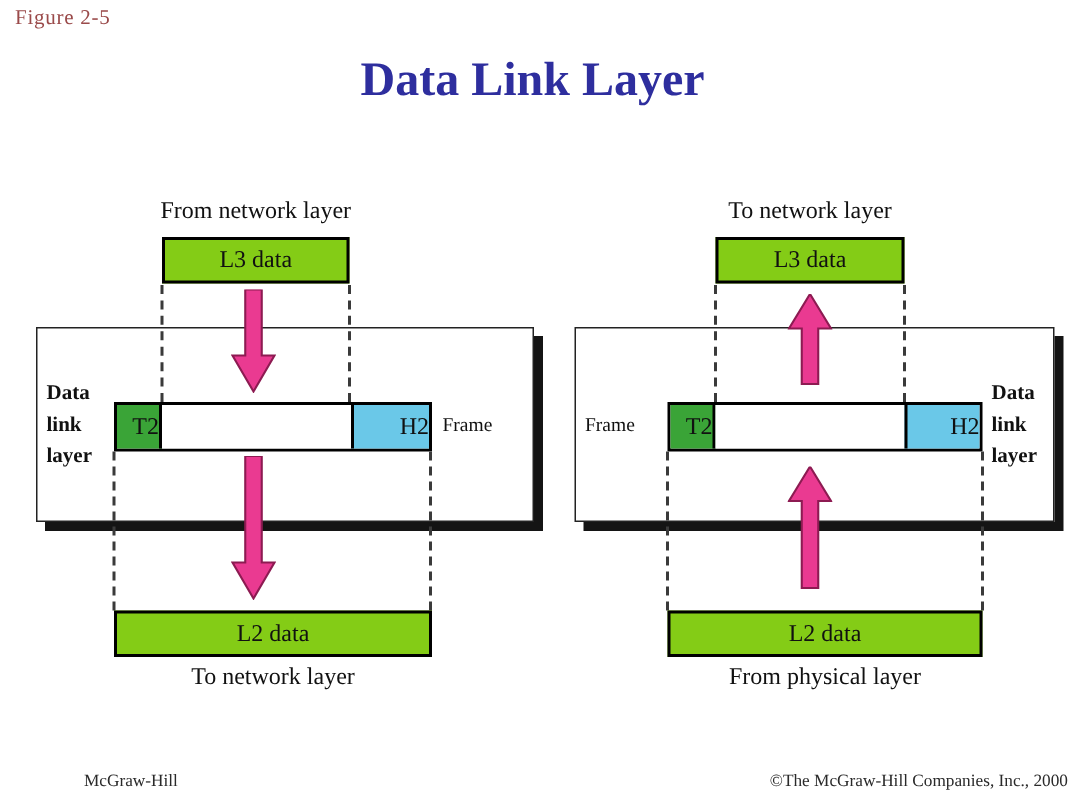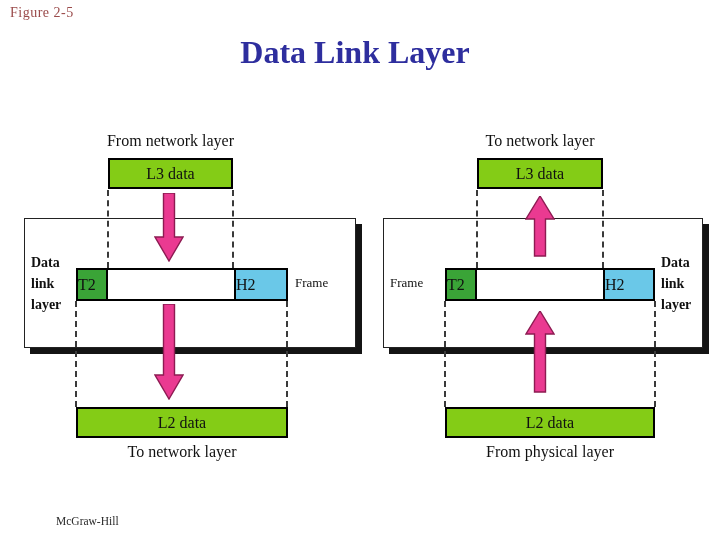--- a/index.html
+++ b/index.html
@@ -12,21 +12,21 @@
 
   .figure-label{left:10px;top:5px;font-size:14px;letter-spacing:.5px;color:var(--figure-red);}
   .slide-title{left:0;top:34px;width:710px;text-align:center;font-size:32px;font-weight:bold;color:var(--title-blue);}
 
   .flow-label{font-size:16px;text-align:center;}
   .data-box{border:2px solid #000;background:#84cc16;display:flex;align-items:center;justify-content:center;font-size:16px;}
   .big-box{border:1.5px solid #222;background:#fff;box-shadow:6px 6px 0 0 #141414;}
   .dash{width:0;border-left:2px dashed #3a3a3a;}
 
   .frame-bar{display:flex;border:2px solid #000;background:#fff;}
-  .cell{display:flex;align-items:center;justify-content:flex-start;font-size:16px;}
+  .cell{display:flex;align-items:center;justify-content:flex-end;font-size:16px;}
   .cell-t2{width:30px;background:var(--t2-green);border-right:2px solid #000;}
   .cell-mid{flex:1;background:#fff;}
   .cell-h2{width:52px;background:var(--h2-cyan);border-left:2px solid #000;}
   .cell-h2r{width:50px;background:var(--h2-cyan);border-left:2px solid #000;}
 
   .side-label{font-size:14px;font-weight:bold;line-height:21px;white-space:pre-line;}
   .frame-word{font-size:13px;}
 
   .arrow svg{display:block;}
   .arrow polygon{fill:var(--arrow-pink);stroke:var(--arrow-stroke);stroke-width:1.4;}
@@ -133,13 +133,14 @@
     </div>
 
     <div class="abs data-box" style="left:445px;top:407px;width:210px;height:31px;">
       <span>L2 data</span>
     </div>
 
     <div class="abs flow-label" style="left:445px;top:443px;width:210px;">From physical layer</div>
   </div>
 
   <div class="abs footer footer-left">McGraw-Hill</div>
+  <div class="abs footer footer-right">©The McGraw-Hill Companies, Inc., 2000</div>
 </div>
 
 </body></html>

